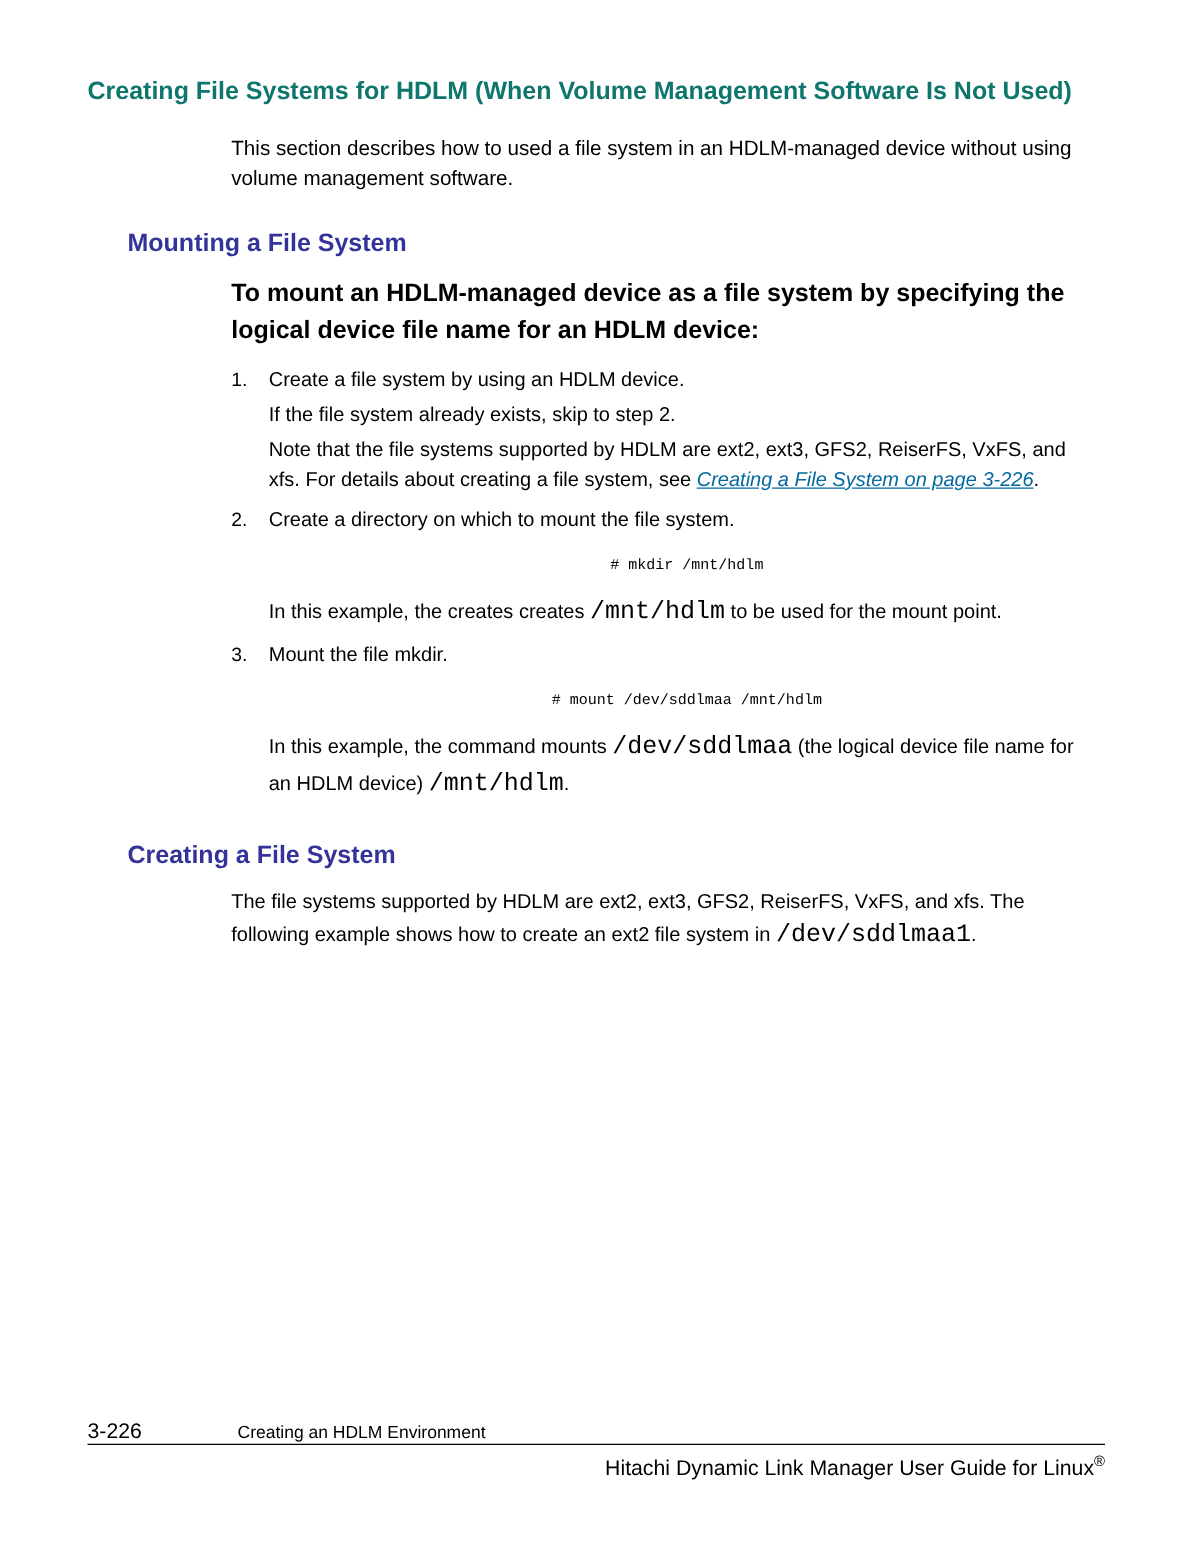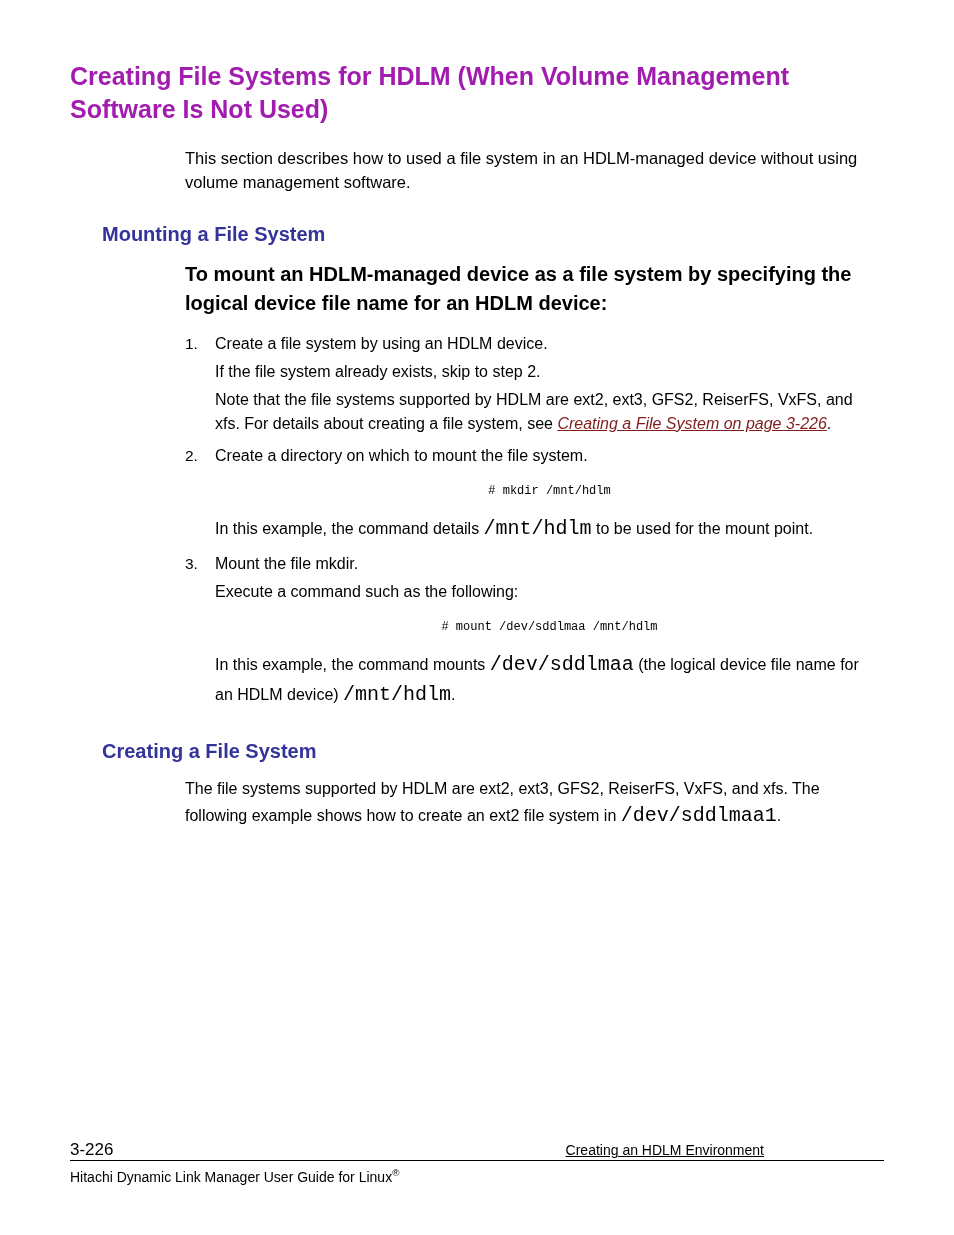--- a/index.html
+++ b/index.html
@@ -11,22 +11,22 @@
     width: 954px;
     height: 1235px;
     position: relative;
     box-sizing: border-box;
   }
   .page {
     padding: 60px 70px 0 70px;
     box-sizing: border-box;
   }
   .h1 {
-    color: #a21caf;
-    font-size: 25px;
+    color: #0f766e;
+    font-size: 20px;
     font-weight: bold;
     line-height: 1.3;
     margin-bottom: 22px;
   }
   .intro {
     margin-left: 115px;
     font-size: 16.5px;
     line-height: 1.45;
     margin-bottom: 28px;
   }
@@ -59,21 +59,21 @@
   }
   .li-body {
     flex: 1;
     font-size: 16px;
     line-height: 1.5;
   }
   .li-body p {
     margin: 0 12px 4px 0;
   }
   a.cross {
-    color: #7f1d1d;
+    color: #0369a1;
     font-style: italic;
   }
   .code-inline {
     font-family: "Courier New", monospace;
     font-size: 20px;
   }
   .code-block {
     font-family: "Courier New", monospace;
     font-size: 12px;
     margin: 14px 0 14px 0;
@@ -98,26 +98,25 @@
     display: flex;
     align-items: baseline;
     font-size: 14px;
   }
   .page-num {
     font-size: 17px;
     width: 120px;
   }
   .footer-center {
     flex: 1;
-    text-align: right;
-    text-decoration: underline;
+    text-align: left;
   }
   .footer-title2 {
-    text-align: left;
-    font-size: 14px;
+    text-align: right;
+    font-size: 17px;
     margin-top: 6px;
   }
   sup { font-size: 0.7em; }
 </style>
 </head>
 <body>
 
 <div class="page">
   <div class="h1">Creating File Systems for HDLM (When Volume Management Software Is Not Used)</div>
   <div class="intro">This section describes how to used a file system in an HDLM-managed device without using volume management software.</div>
@@ -137,30 +136,29 @@
         </p>
       </div>
     </div>
 
     <div class="li">
       <div class="marker">2.</div>
       <div class="li-body">
         <p>Create a directory on which to mount the file system.</p>
         <div class="code-block"># mkdir /mnt/hdlm</div>
         <p>
-          <span>In this example, the command details </span><span class="code-inline">/mnt/hdlm</span><span> to be used for the mount point.</span>
+          <span>In this example, the creates creates </span><span class="code-inline">/mnt/hdlm</span><span> to be used for the mount point.</span>
         </p>
       </div>
     </div>
 
     <div class="li">
       <div class="marker">3.</div>
       <div class="li-body">
         <p>Mount the file mkdir.</p>
-        <p>Execute a command such as the following:</p>
         <div class="code-block"># mount /dev/sddlmaa /mnt/hdlm</div>
         <p>
           <span>In this example, the command mounts </span><span class="code-inline">/dev/sddlmaa</span><span> (the logical device file name for an HDLM device) </span><span class="code-inline">/mnt/hdlm</span><span>.</span>
         </p>
       </div>
     </div>
 
   </div>
 
   <div style="height:22px"></div>

